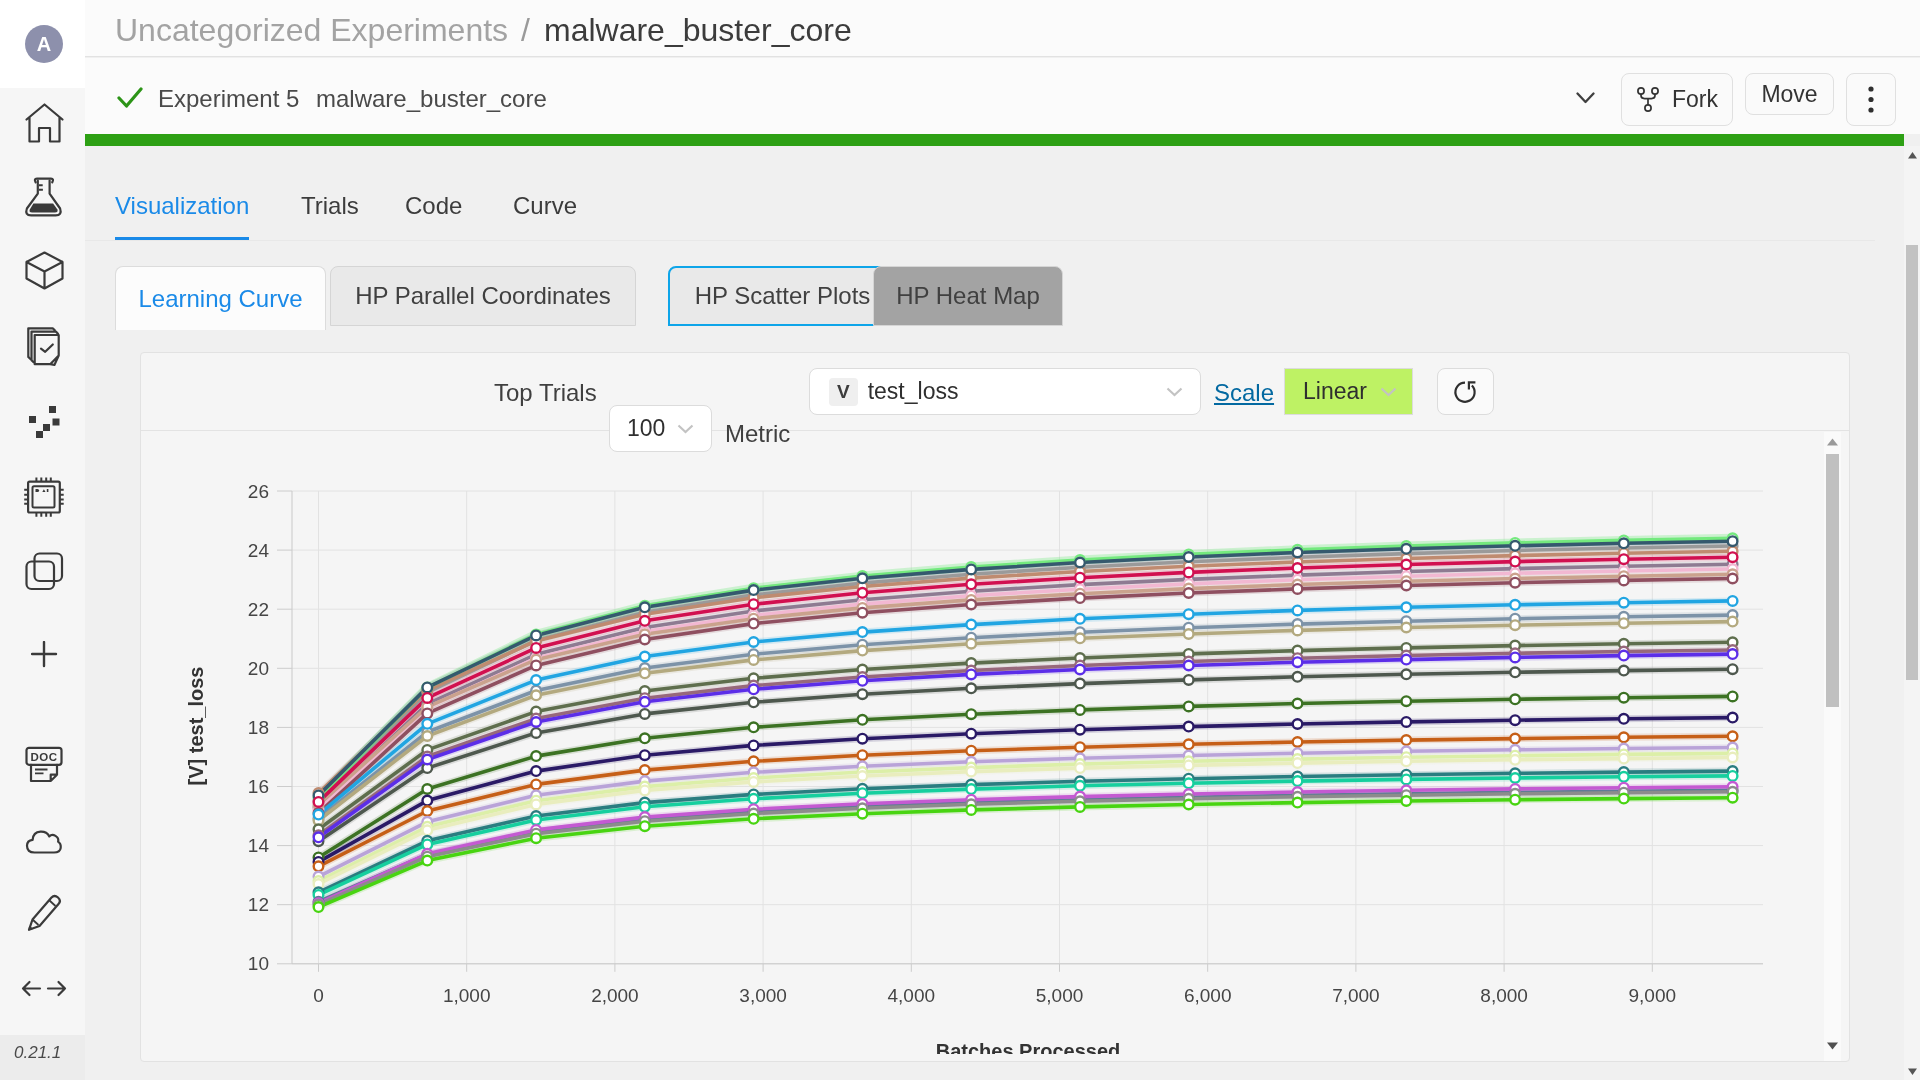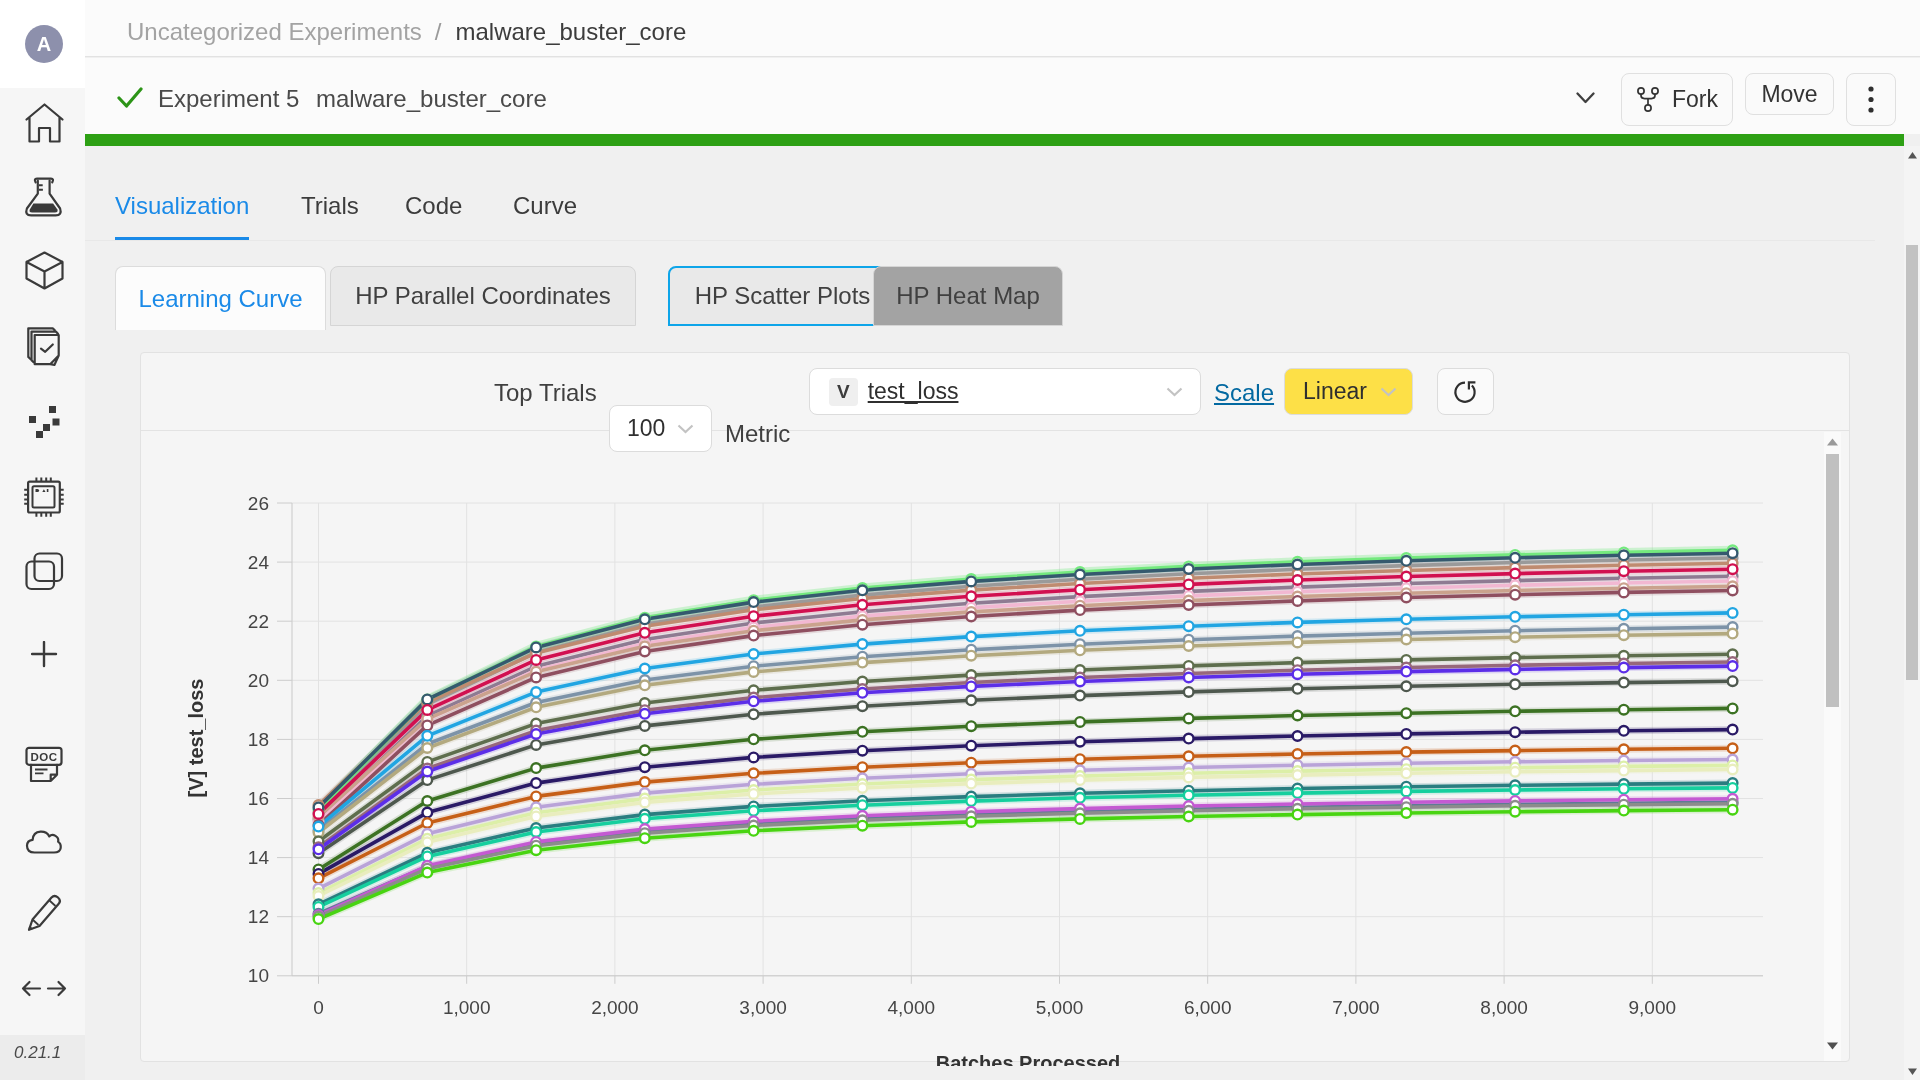--- a/index.html
+++ b/index.html
@@ -7,21 +7,21 @@
   .abs { position:absolute; }
 </style></head>
 <body>
 
 <div class="abs" style="left:858px;top:-18px;width:214px;height:22px;border-radius:8px;box-shadow:0 3px 10px rgba(0,0,0,0.45);"></div>
 
 <div class="abs" style="left:85px;top:0;width:1835px;height:57px;background:#fbfbfb;border-bottom:1px solid #e2e2e2;"></div>
 <div class="abs" style="left:85px;top:58px;width:1835px;height:76px;background:#fbfbfb;"></div>
 <div class="abs" style="left:85px;top:134px;width:1819px;height:12px;background:#2da014;"></div>
 
-<div class="abs" style="left:115px;top:18px;font-size:24px;color:#a3a3a3;white-space:nowrap;margin-left:12px;">Uncategorized Experiments<span style="display:inline-block;width:13px;"></span><span style="color:#9a9a9a">/</span><span style="display:inline-block;width:14px;"></span><span style="color:#3c3c3c">malware_buster_core</span></div>
+<div class="abs" style="left:115px;top:12px;font-size:32px;color:#a3a3a3;white-space:nowrap;">Uncategorized Experiments<span style="display:inline-block;width:13px;"></span><span style="color:#9a9a9a">/</span><span style="display:inline-block;width:14px;"></span><span style="color:#3c3c3c">malware_buster_core</span></div>
 
 <svg class="abs" style="left:117px;top:86px" width="26" height="24" viewBox="0 0 26 24">
     <path d="M2 12 L9.5 20 L24 3" fill="none" stroke="#2c9417" stroke-width="3.2" stroke-linecap="round" stroke-linejoin="round"></path>
   </svg>
 <div class="abs" style="left:158px;top:85px;font-size:24px;color:#4a4a4a;">Experiment 5</div>
 <div class="abs" style="left:316px;top:85px;font-size:24px;color:#4a4a4a;">malware_buster_core</div>
 <svg class="abs" style="left:1576px;top:92px" width="19" height="12" viewBox="0 0 19 12">
     <path d="M1.5 1.5 L9.5 10 L17.5 1.5" fill="none" stroke="#3f3f3f" stroke-width="2.3" stroke-linecap="round" stroke-linejoin="round"></path>
   </svg>
 
@@ -75,42 +75,42 @@
 <div class="abs" style="left:494px;top:379px;font-size:24px;color:#3f3f3f;">Top Trials</div>
 <div class="abs" style="left:609px;top:368px;width:103px;height:47px;background:#fff;border:1px solid #dcdcdc;border-radius:8px;display:flex;align-items:center;padding-left:17px;gap:12px;margin-top:37px;">
   <span style="font-size:23px;color:#2f2f2f;">100</span>
   <svg width="17" height="10" viewBox="0 0 17 10">
       <path d="M1.5 1.5 L8.5 8 L15.5 1.5" fill="none" stroke="#c3c3c3" stroke-width="2.2"></path>
     </svg>
 </div>
 <div class="abs" style="left:725px;top:379px;font-size:24px;color:#3f3f3f;margin-top:41px;">Metric</div>
 <div class="abs" style="left:809px;top:368px;width:392px;height:47px;background:#fff;border:1px solid #dcdcdc;border-radius:8px;display:flex;align-items:center;padding-left:19px;">
   <span style="background:#efefef;border-radius:4px;padding:3px 8px;font-size:19px;font-weight:bold;color:#3c3c3c;">V</span>
-  <span style="font-size:23px;color:#2f2f2f;margin-left:10px;text-decoration:underline;">test_loss</span>
+  <span style="font-size:23px;color:#2f2f2f;margin-left:10px;">test_loss</span>
   <svg width="17" height="10" viewBox="0 0 17 10" style="margin-left:auto;margin-right:17px;">
       <path d="M1.5 1.5 L8.5 8 L15.5 1.5" fill="none" stroke="#c3c3c3" stroke-width="2.2"></path>
     </svg>
 </div>
 <div class="abs" style="left:1214px;top:379px;font-size:24px;color:#0369a1;text-decoration:underline;">Scale</div>
-<div class="abs" style="left:1284px;top:368px;width:129px;height:47px;background:#fde047;border:1px solid #dcdcdc;border-radius:8px;display:flex;align-items:center;padding-left:18px;gap:13px;">
+<div class="abs" style="left:1284px;top:368px;width:129px;height:47px;background:#bef264;border:1px solid #dcdcdc;border-radius:0;display:flex;align-items:center;padding-left:18px;gap:13px;">
   <span style="font-size:23px;color:#2f2f2f;">Linear</span>
   <svg width="17" height="10" viewBox="0 0 17 10">
       <path d="M1.5 1.5 L8.5 8 L15.5 1.5" fill="none" stroke="#c3c3c3" stroke-width="2.2"></path>
     </svg>
 </div>
 <div class="abs" style="left:1437px;top:368px;width:57px;height:47px;background:#fafafa;border:1px solid #dcdcdc;border-radius:8px;display:flex;align-items:center;justify-content:center;">
   <svg width="26" height="26" viewBox="0 0 26 26">
       <g fill="none" stroke="#2f2f2f" stroke-width="2.2">
         <path d="M12 3.6 A 9.6 9.6 0 1 0 18.9 6.5"></path>
         <path d="M14.8 3.3 H22.4 M15.9 2.3 V10.4"></path>
       </g>
     </svg>
 </div>
 
-<div class="abs" style="left:140px;top:434px;width:1710px;height:632px;overflow:hidden;border-radius:23px;">
+<div class="abs" style="left:140px;top:422px;width:1710px;height:632px;overflow:hidden;border-radius:23px;">
 <svg width="1710" height="632" viewBox="0 0 1710 632" style="position:absolute;left:0;top:0">
 <g stroke="#e2e2e2" stroke-width="1">
 <line x1="152" y1="69.0" x2="1623" y2="69.0"></line>
 <line x1="152" y1="128.1" x2="1623" y2="128.1"></line>
 <line x1="152" y1="187.2" x2="1623" y2="187.2"></line>
 <line x1="152" y1="246.3" x2="1623" y2="246.3"></line>
 <line x1="152" y1="305.4" x2="1623" y2="305.4"></line>
 <line x1="152" y1="364.5" x2="1623" y2="364.5"></line>
 <line x1="152" y1="423.6" x2="1623" y2="423.6"></line>
 <line x1="152" y1="482.7" x2="1623" y2="482.7"></line>

